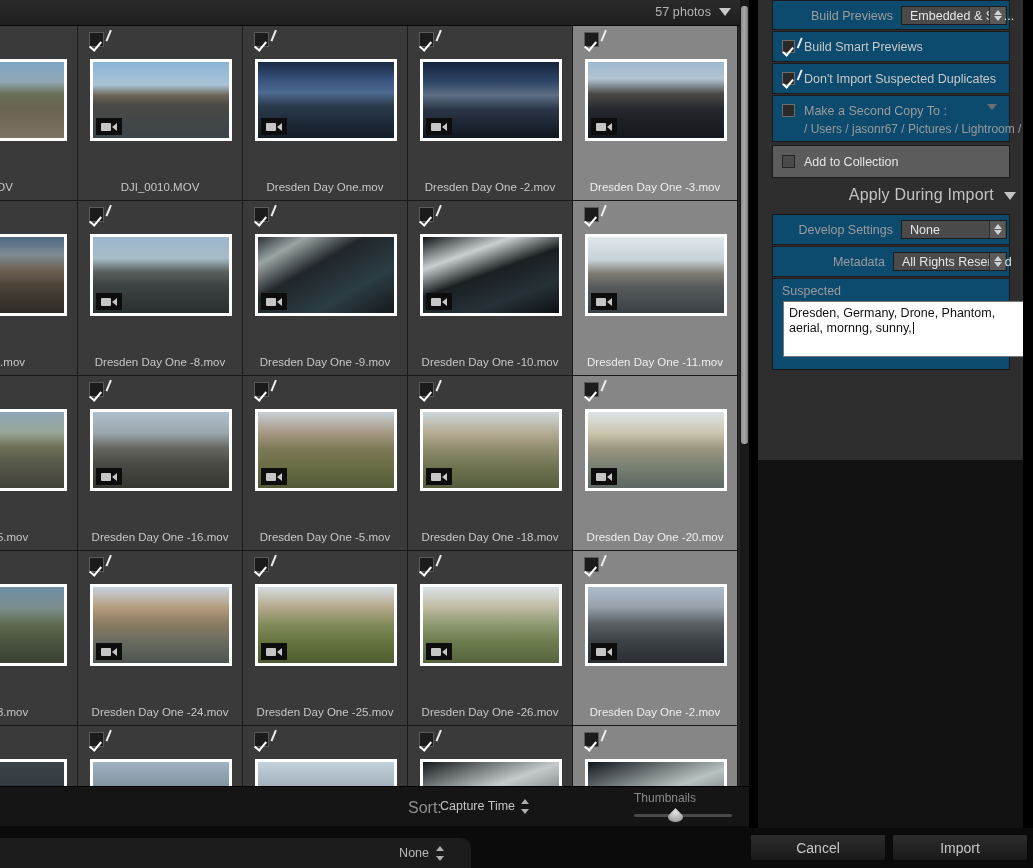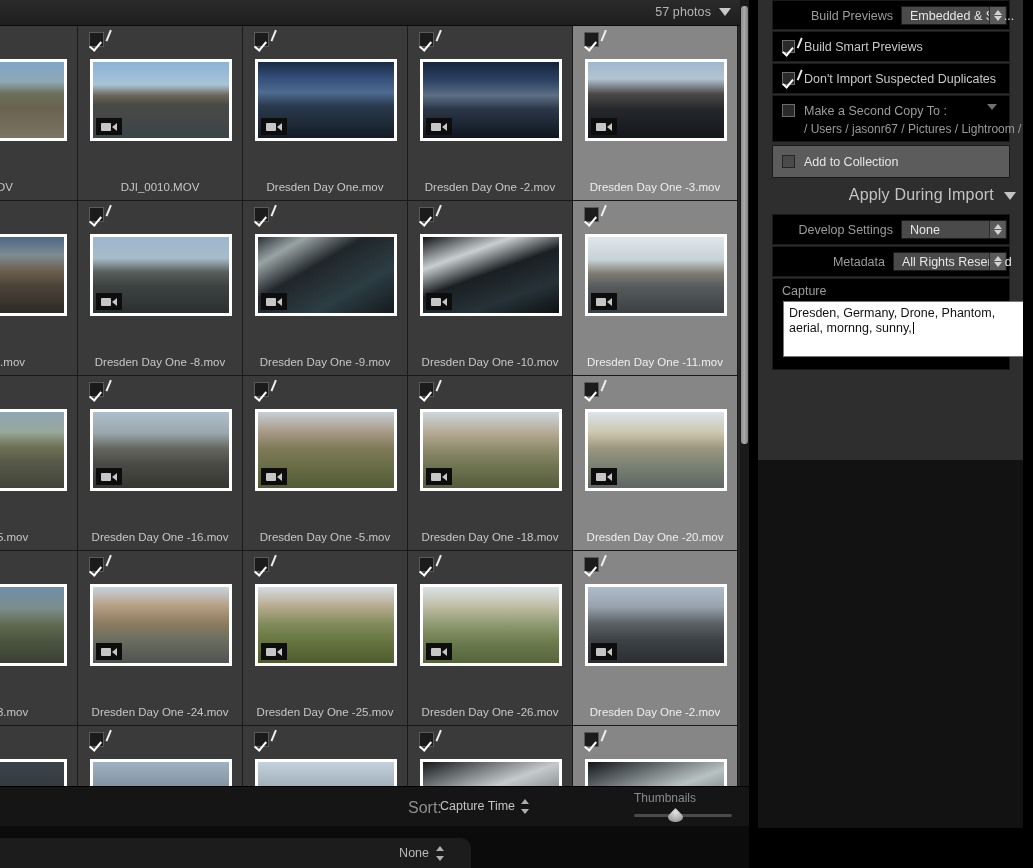--- a/index.html
+++ b/index.html
@@ -144,21 +144,21 @@
   #rp-inner {
     position: absolute; left: 9px; top: 0; width: 265px; height: 460px;
     background: #2e2e2e;
   }
   #rp-lower-bg {
     position: absolute; left: 9px; top: 460px; width: 265px; height: 368px;
     background: #121212;
   }
   .rp-row {
     position: absolute; left: 14px; width: 238px;
-    background: #000000;
+    background: #0c4a6e;
     border: 1px solid #1a1a1a;
   }
   .rp-row.lite { background: #5c5c5c; }
   .rp-label { position: absolute; font-size: 12.5px; color: #9c9c9c; }
   .rp-label.r { text-align: right; }
 
   .popup {
     position: absolute; height: 19px;
     background: #4a4a4a; border: 1px solid #1c1c1c;
     display: flex; align-items: center;
@@ -608,23 +608,27 @@
         <div class="popup" style="left:120px;top:5px;width:114px;">
           <span class="txt">All Rights Reserved</span>
           <span class="step-box">
               <i class="up"></i>
               <i class="dn"></i>
             </span>
         </div>
       </div>
 
       <div class="rp-row" style="top:278px;height:92px;">
-        <div class="rp-label" style="left:9px;top:5px;">Capture</div>
+        <div class="rp-label" style="left:9px;top:5px;">Suspected</div>
         <div id="kw-box"><span>Dresden, Germany, Drone, Phantom, aerial, mornng, sunny,</span><span id="kw-caret"></span></div>
       </div>
 
     </div>
     <div id="rp-lower-bg"></div>
     <div id="rp-right-gutter"></div>
   </div>
 
+  <div id="btnbar">
+    <div class="btn" id="cancel-btn">Cancel</div>
+    <div class="btn" id="import-btn">Import</div>
+  </div>
 
 </div>
 
 </body></html>

